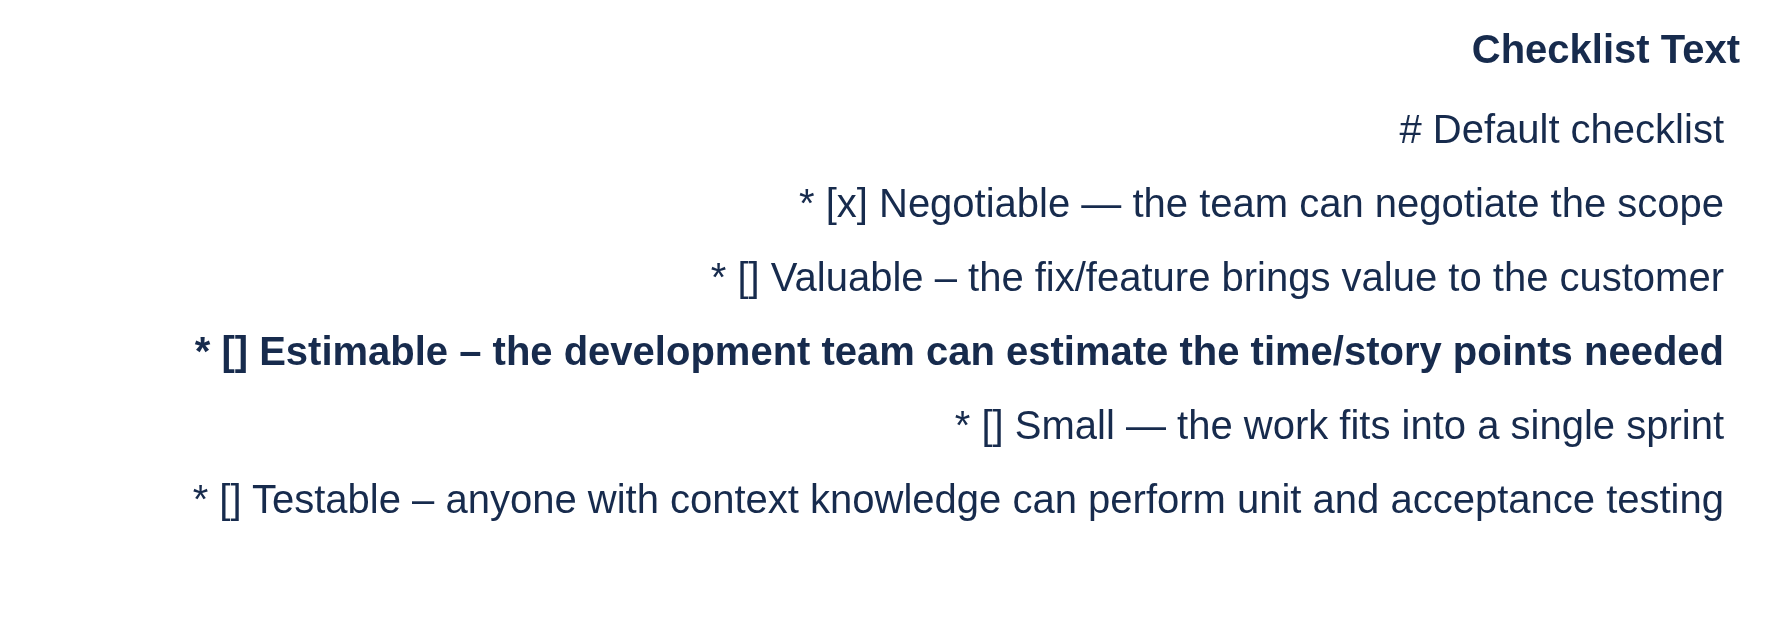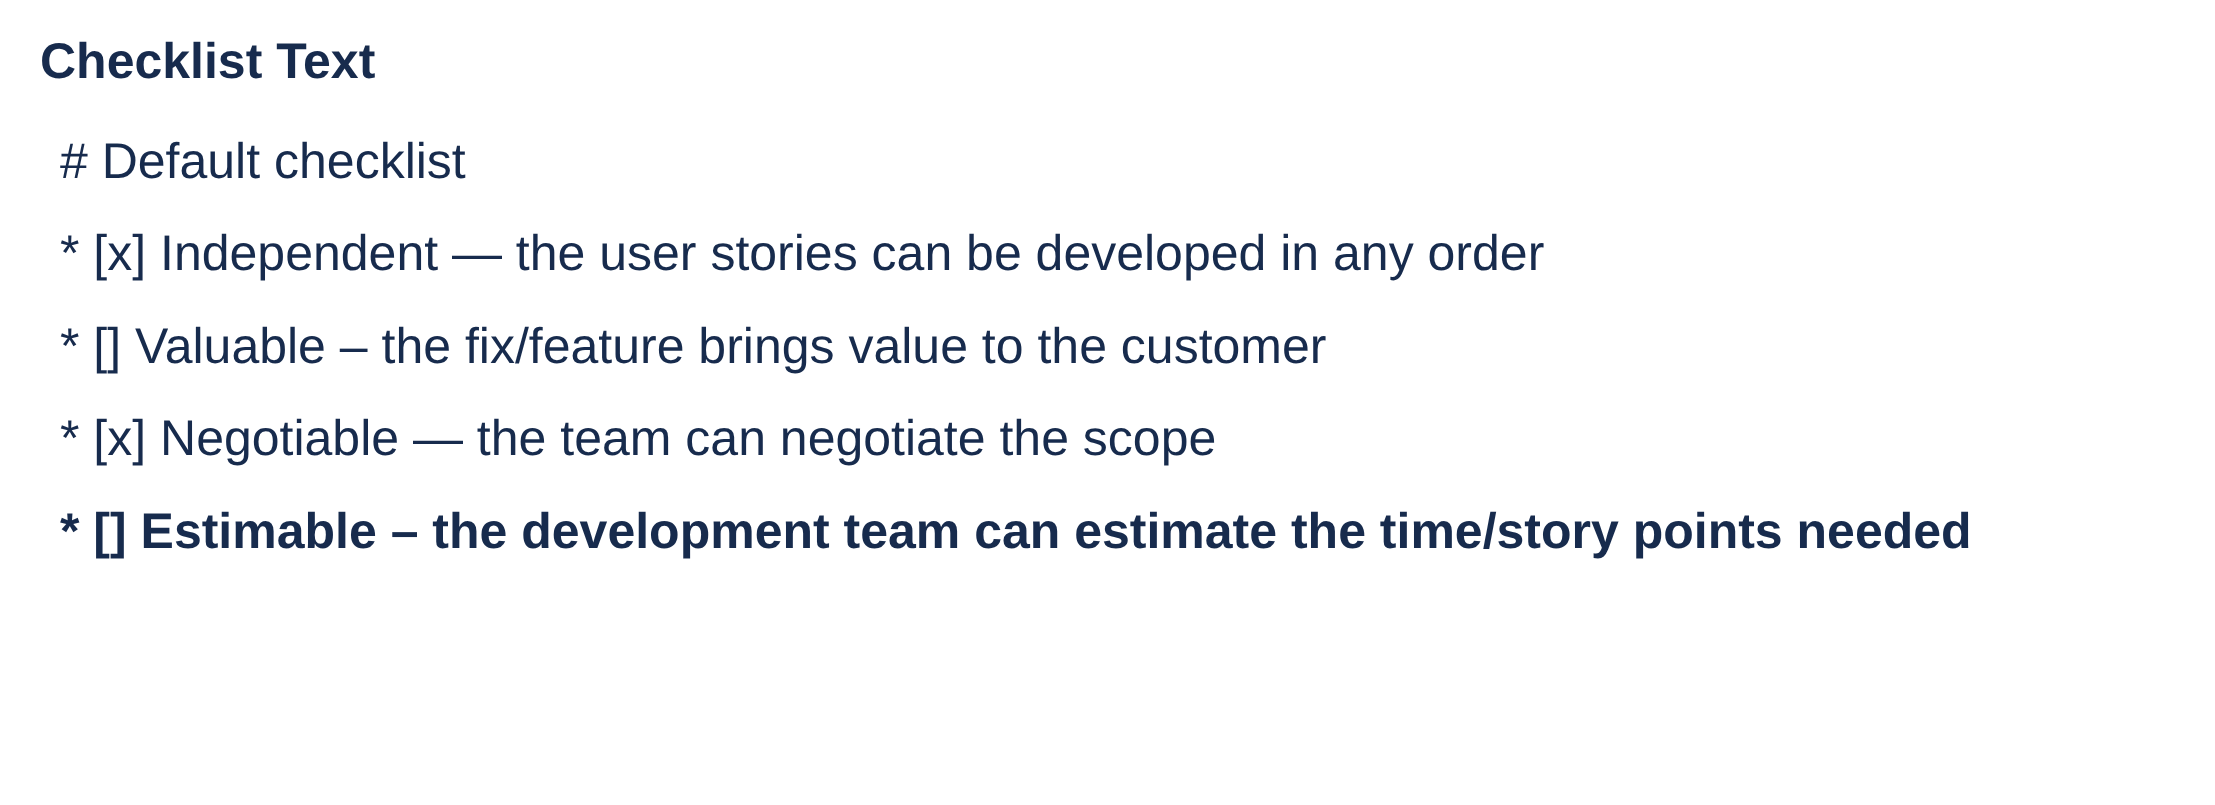--- a/index.html
+++ b/index.html
@@ -9,20 +9,21 @@
     background: #ffffff;
   }
   body {
     width: 1772px;
     height: 644px;
     overflow: hidden;
     font-family: "Liberation Sans", "DejaVu Sans", sans-serif;
   }
   .container {
     padding: 22px 32px 0 32px;
+    text-align: right;
   }
   .field-label {
     font-size: 40px;
     font-weight: 700;
     line-height: 54px;
     margin: 0 0 6px 0;
     letter-spacing: 0px;
   }
   .checklist-lines {
     margin: 16px;
@@ -35,18 +36,19 @@
     letter-spacing: 0px;
   }
 </style>
 </head>
 <body style="background: rgb(255, 255, 255);">
 
 <main class="container">
   <h1 class="field-label" style="color: rgb(23, 43, 77);">Checklist Text</h1>
   <div class="checklist-lines">
       <div class="checklist-line" style="color: rgb(23, 43, 77);"># Default checklist</div>
-      <div class="checklist-line" style="color: rgb(23, 43, 77);">* [x] Independent — the user stories can be developed in any order</div>
+      <div class="checklist-line" style="color: rgb(23, 43, 77);">* [x] Negotiable — the team can negotiate the scope</div>
       <div class="checklist-line" style="color: rgb(23, 43, 77);">* [] Valuable – the fix/feature brings value to the customer</div>
-      <div class="checklist-line" style="color: rgb(23, 43, 77);">* [x] Negotiable — the team can negotiate the scope</div>
       <div class="checklist-line" style="color: rgb(23, 43, 77); font-weight: bold;">* [] Estimable – the development team can estimate the time/story points needed</div>
+      <div class="checklist-line" style="color: rgb(23, 43, 77);">* [] Small — the work fits into a single sprint</div>
+      <div class="checklist-line" style="color: rgb(23, 43, 77);">* [] Testable – anyone with context knowledge can perform unit and acceptance testing</div>
     </div>
 </main>
 
 </body></html>

